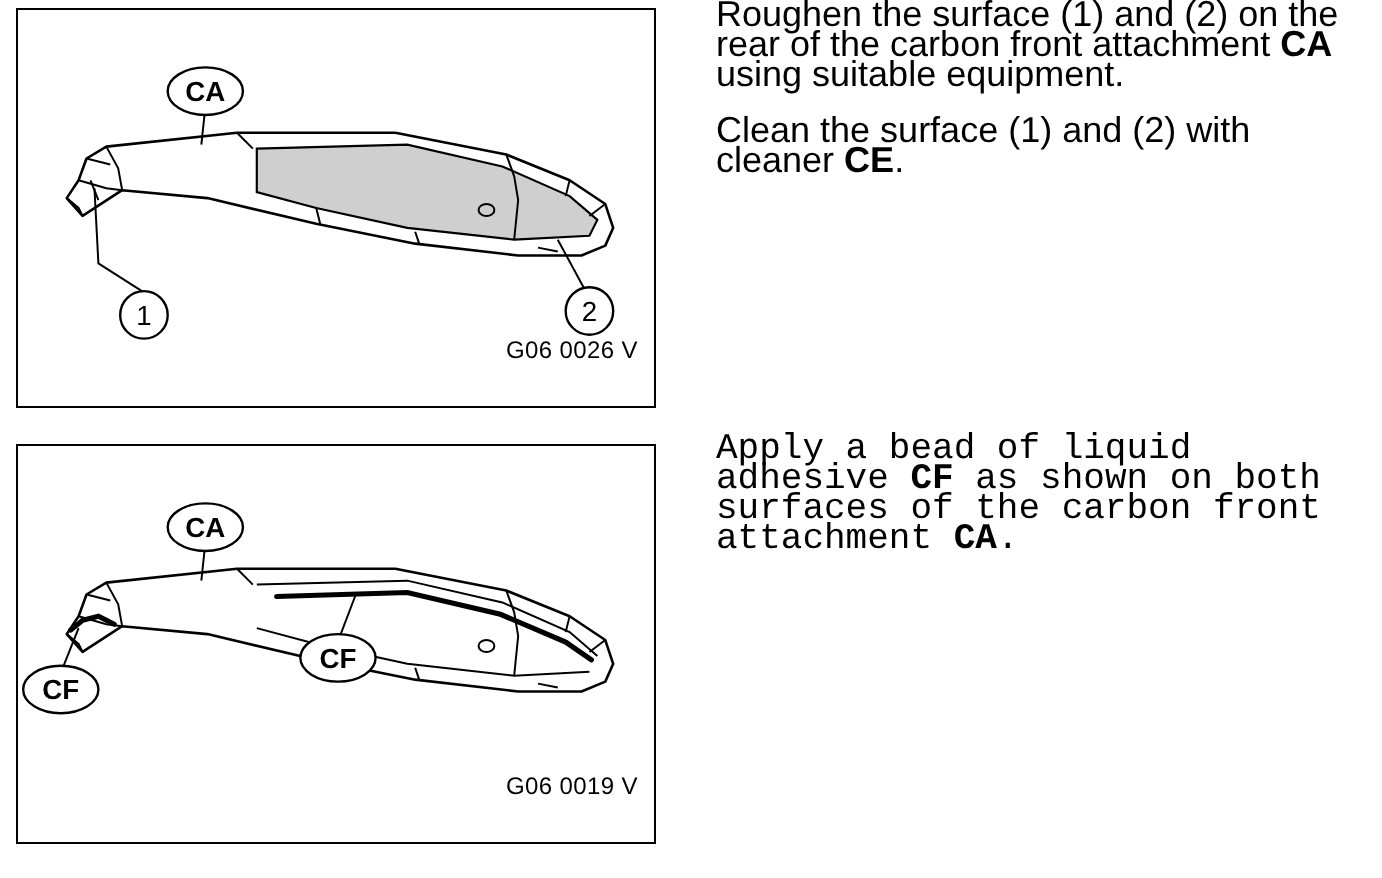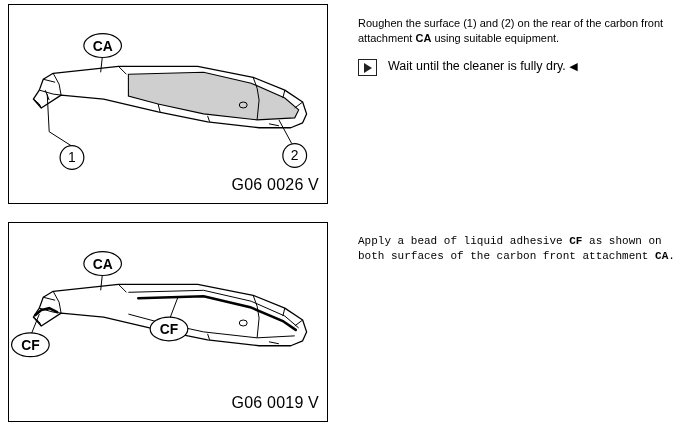--- a/index.html
+++ b/index.html
@@ -27,44 +27,44 @@
     border: 1px solid #000000;
     background: #ffffff;
     box-sizing: border-box;
   }
   #figure-1 { left: 8px;  top: 4px;   width: 320px; height: 200px; }
   #figure-2 { left: 8px;  top: 222px; width: 320px; height: 200px; }
 
   .fig-caption {
     position: absolute;
     right: 8px;
-    bottom: 9px;
-    font-size: 16px;
+    bottom: 21px;
+    font-size: 12px;
     letter-spacing: 0.2px;
     color: #000000;
   }
 
   .fig-svg {
     position: absolute;
     left: 0; top: 0;
     width: 100%;
     height: 100%;
   }
 
   
   .text-col {
     position: absolute;
     left: 358px;
     top: 0;
     width: 322px;
   }
   .para {
-    font-size: 11px;
+    font-size: 18px;
     line-height: 15px;
-    margin: 16px 0 13px 0;
+    margin: 0 0 13px 0;
   }
   .para b { font-weight: bold; }
 
   .note {
     position: relative;
     padding-left: 30px;
     min-height: 22px;
     font-size: 12.5px;
     line-height: 15px;
     margin: 0 0 12px 0;
@@ -204,26 +204,24 @@
     <div class="fig-caption">G06 0019 V</div>
   </div>
 
   <div class="text-col">
 
 
     <p class="para">
       <span>Roughen the surface (1) and (2) on the rear of the carbon front attachment </span><b>CA</b><span> using suitable equipment.</span>
     </p>
 
-
-    <div class="note">
-      <span class="tri-box"></span>
-      <span>Wait until the cleaner is fully dry.</span>
-      <span class="arrow-end">◀</span>
-    </div>
+    <p class="para">
+      <span>Clean the surface (1) and (2) with cleaner </span><b>CE</b><span>.</span>
+    </p>
+
   </div>
 
   <div class="block-2">
     <p class="para">
       <span>Apply a bead of liquid adhesive </span><b>CF</b><span> as shown on both surfaces of the carbon front attachment </span><b>CA</b><span>.</span>
     </p>
   </div>
 
 </div>
 

